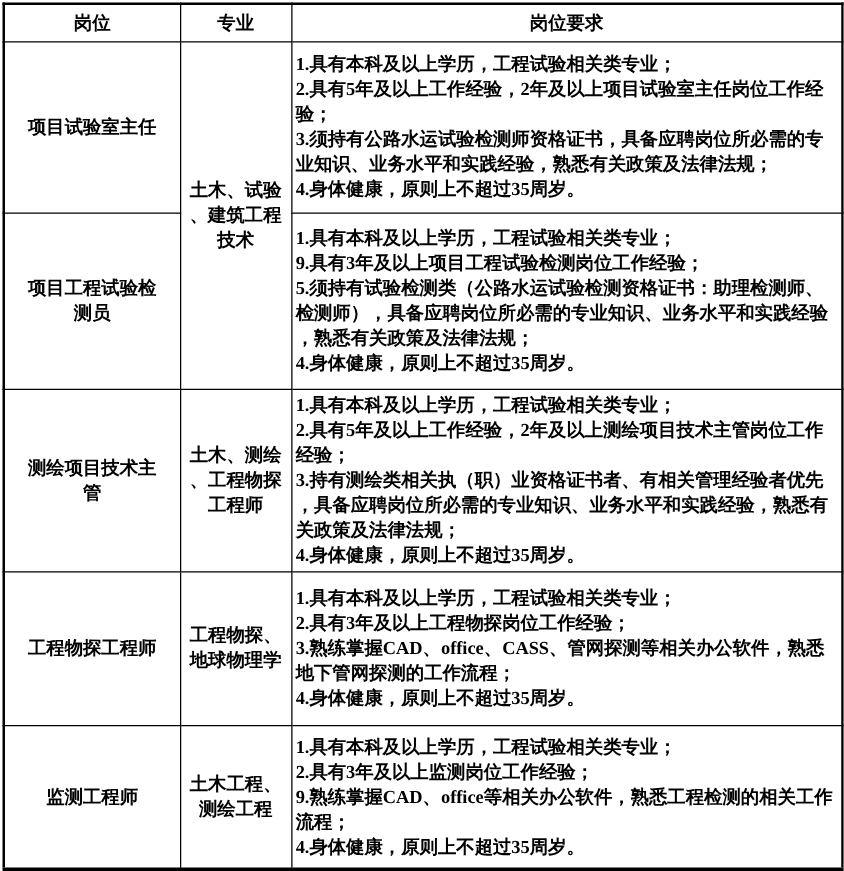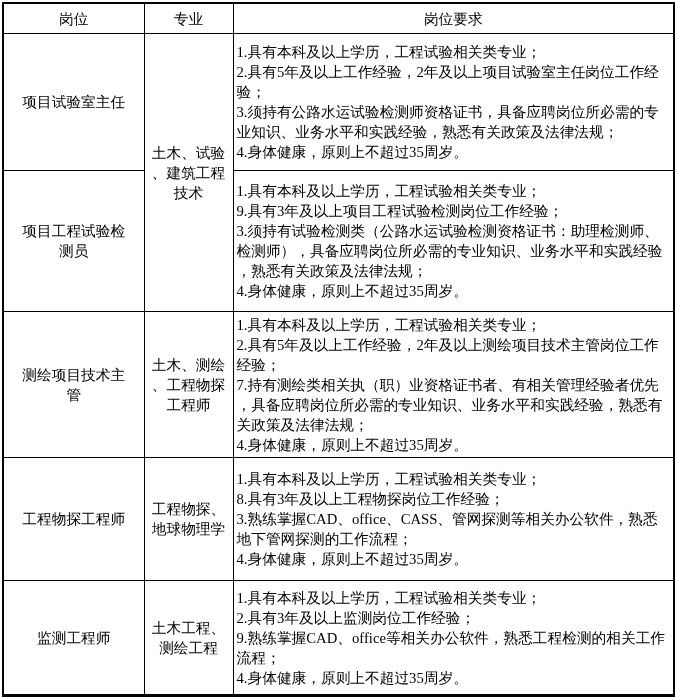--- a/index.html
+++ b/index.html
@@ -19,21 +19,21 @@
     border-collapse: collapse;
     table-layout: fixed;
     width: 671px;
     margin: 2px 0 0 2px;
     border: 2px solid #000000;
     border-bottom-width: 3px;
   }
   table.jobs th,
   table.jobs td {
     border: 1px solid #000000;
-    font-weight: normal;
+    font-weight: bold;
     line-height: 20px;
     overflow: hidden;
   }
   th.hdr {
     height: 29px;
     text-align: center;
     vertical-align: middle;
     padding: 0;
   }
   td.pos-cell {
@@ -84,42 +84,42 @@
       <div class="req-item">3.须持有公路水运试验检测师资格证书，具备应聘岗位所必需的专业知识、业务水平和实践经验，熟悉有关政策及法律法规；</div>
       <div class="req-item">4.身体健康，原则上不超过35周岁。</div>
     </td>
   </tr>
 
   <tr style="height:141px">
     <td class="pos-cell">项目工程试验检测员</td>
     <td class="req-cell">
       <div class="req-item">1.具有本科及以上学历，工程试验相关类专业；</div>
       <div class="req-item">9.具有3年及以上项目工程试验检测岗位工作经验；</div>
-      <div class="req-item">3.须持有试验检测类（公路水运试验检测资格证书：助理检测师、检测师），具备应聘岗位所必需的专业知识、业务水平和实践经验，熟悉有关政策及法律法规；</div>
+      <div class="req-item">5.须持有试验检测类（公路水运试验检测资格证书：助理检测师、检测师），具备应聘岗位所必需的专业知识、业务水平和实践经验，熟悉有关政策及法律法规；</div>
       <div class="req-item">4.身体健康，原则上不超过35周岁。</div>
     </td>
   </tr>
 
   <tr style="height:146px">
     <td class="pos-cell">测绘项目技术主管</td>
     <td class="major-cell">土木、测绘、工程物探工程师</td>
     <td class="req-cell">
       <div class="req-item">1.具有本科及以上学历，工程试验相关类专业；</div>
       <div class="req-item">2.具有5年及以上工作经验，2年及以上测绘项目技术主管岗位工作经验；</div>
-      <div class="req-item">7.持有测绘类相关执（职）业资格证书者、有相关管理经验者优先，具备应聘岗位所必需的专业知识、业务水平和实践经验，熟悉有关政策及法律法规；</div>
+      <div class="req-item">3.持有测绘类相关执（职）业资格证书者、有相关管理经验者优先，具备应聘岗位所必需的专业知识、业务水平和实践经验，熟悉有关政策及法律法规；</div>
       <div class="req-item">4.身体健康，原则上不超过35周岁。</div>
     </td>
   </tr>
 
   <tr style="height:123px">
     <td class="pos-cell">工程物探工程师</td>
     <td class="major-cell">工程物探、地球物理学</td>
     <td class="req-cell">
       <div class="req-item">1.具有本科及以上学历，工程试验相关类专业；</div>
-      <div class="req-item">8.具有3年及以上工程物探岗位工作经验；</div>
+      <div class="req-item">2.具有3年及以上工程物探岗位工作经验；</div>
       <div class="req-item">3.熟练掌握CAD、office、CASS、管网探测等相关办公软件，熟悉地下管网探测的工作流程；</div>
       <div class="req-item">4.身体健康，原则上不超过35周岁。</div>
     </td>
   </tr>
 
   <tr style="height:115px">
     <td class="pos-cell">监测工程师</td>
     <td class="major-cell">土木工程、测绘工程</td>
     <td class="req-cell">
       <div class="req-item">1.具有本科及以上学历，工程试验相关类专业；</div>

